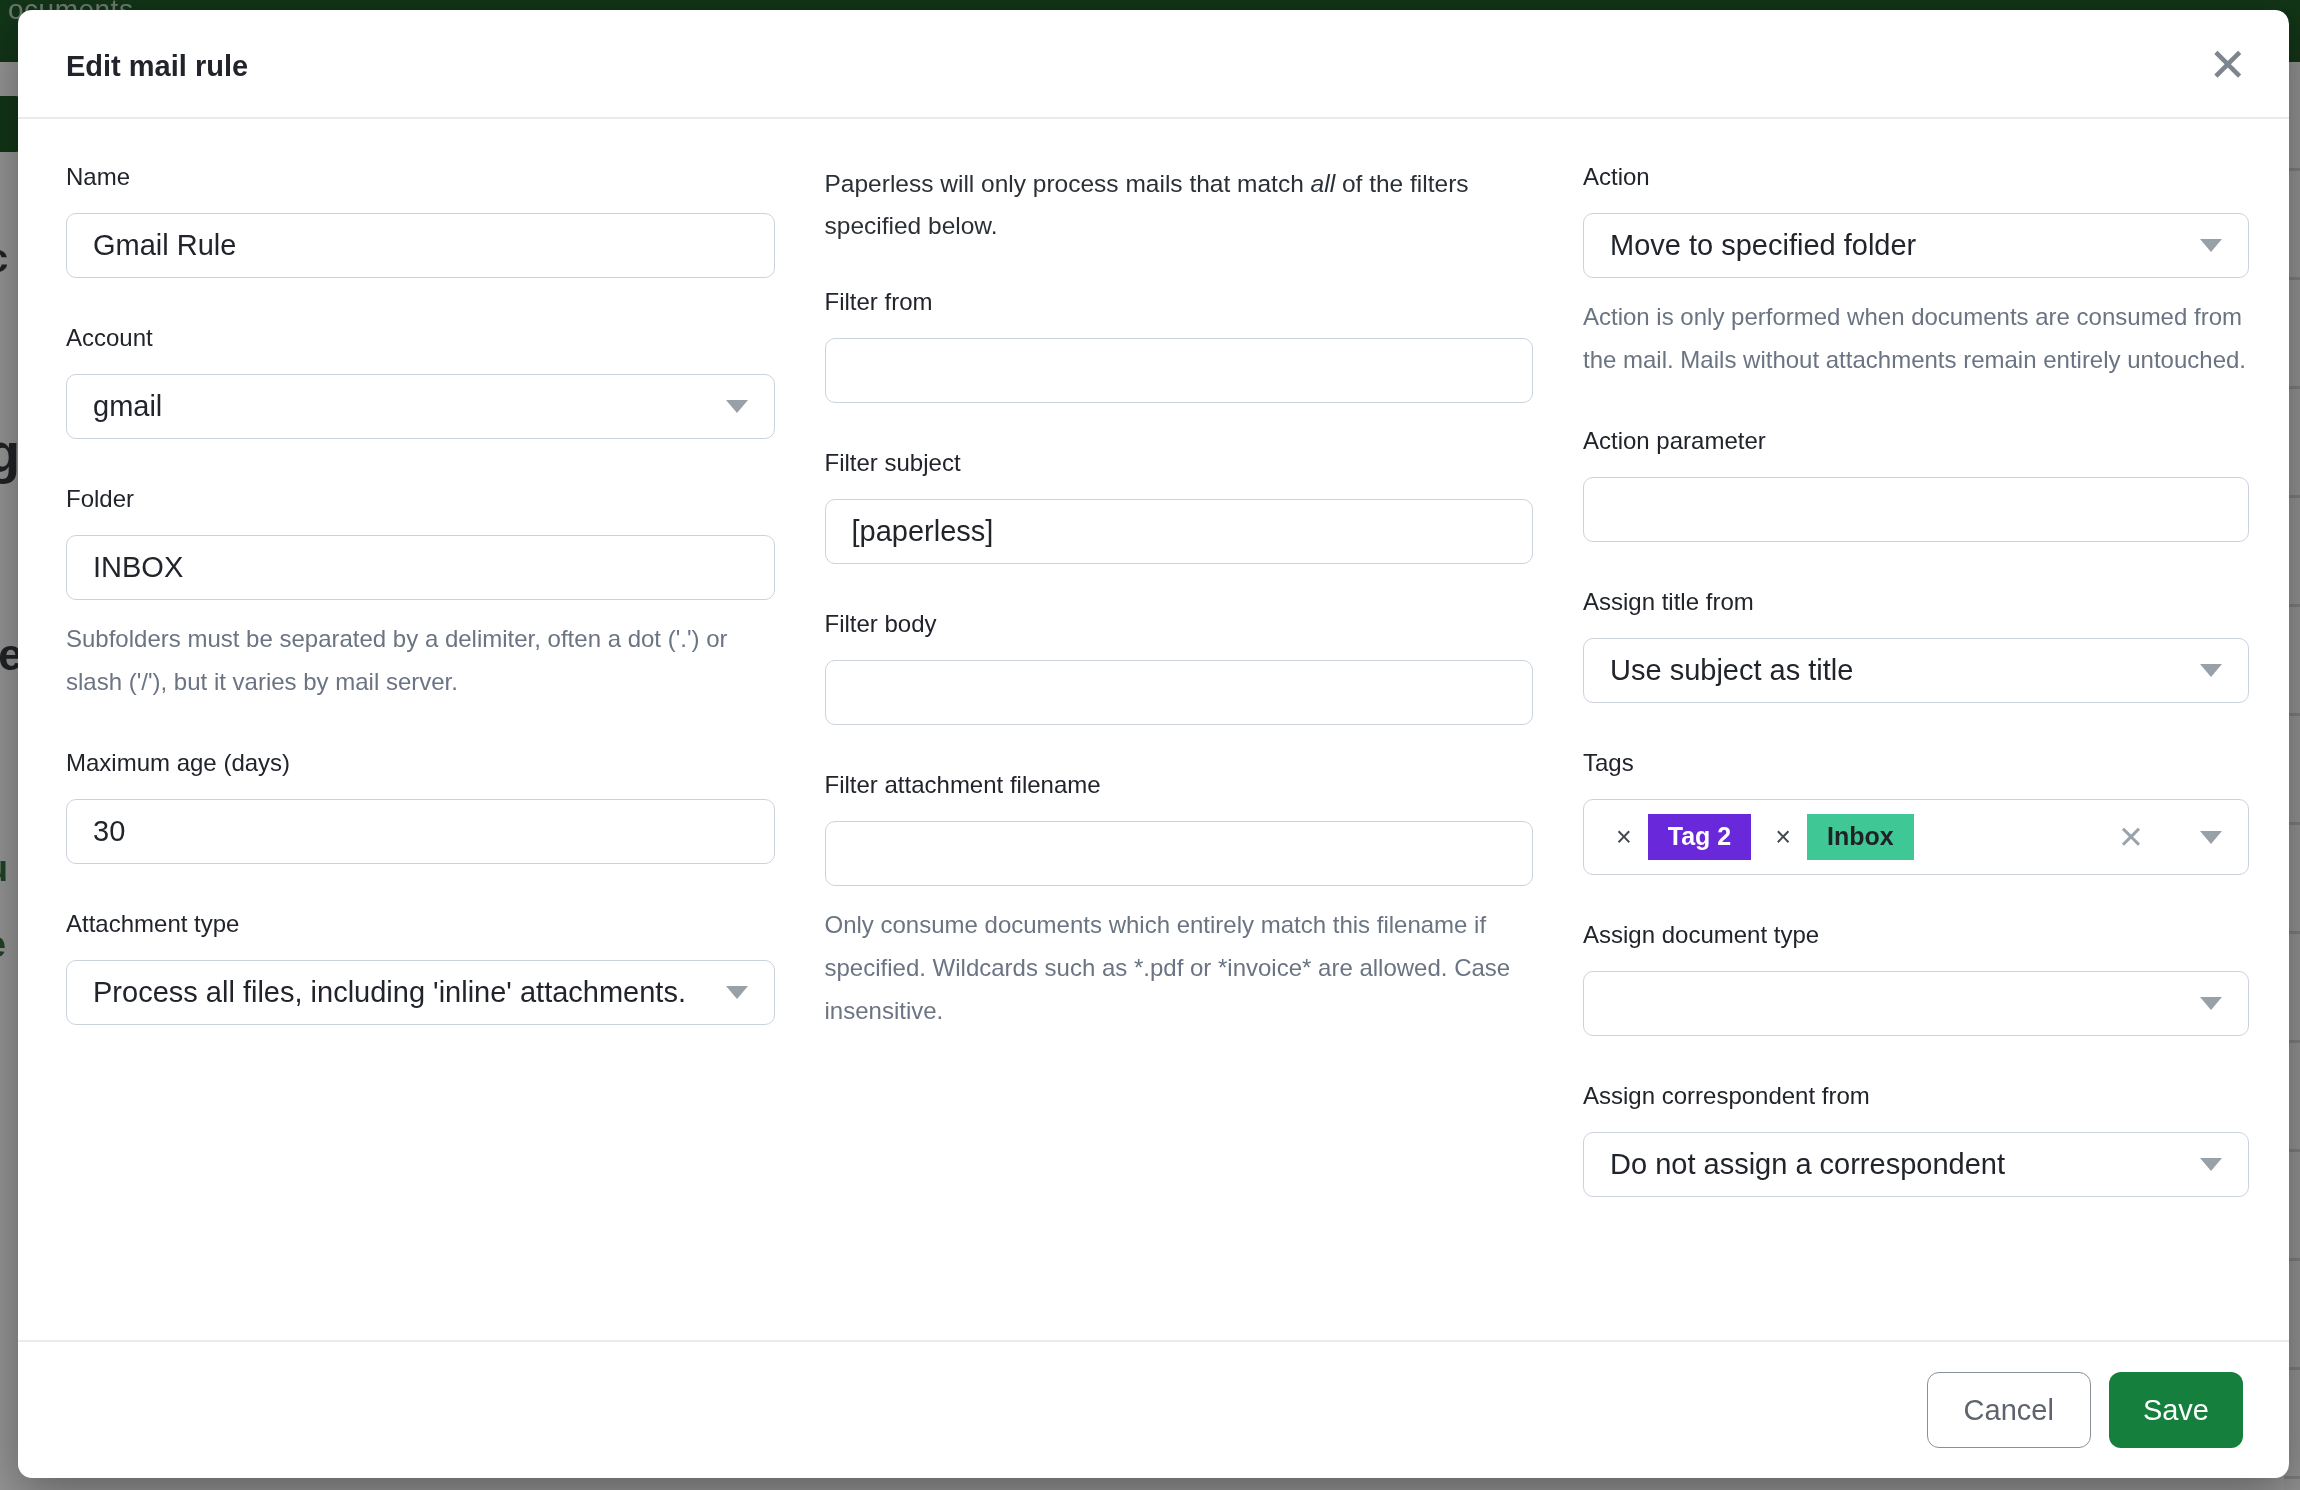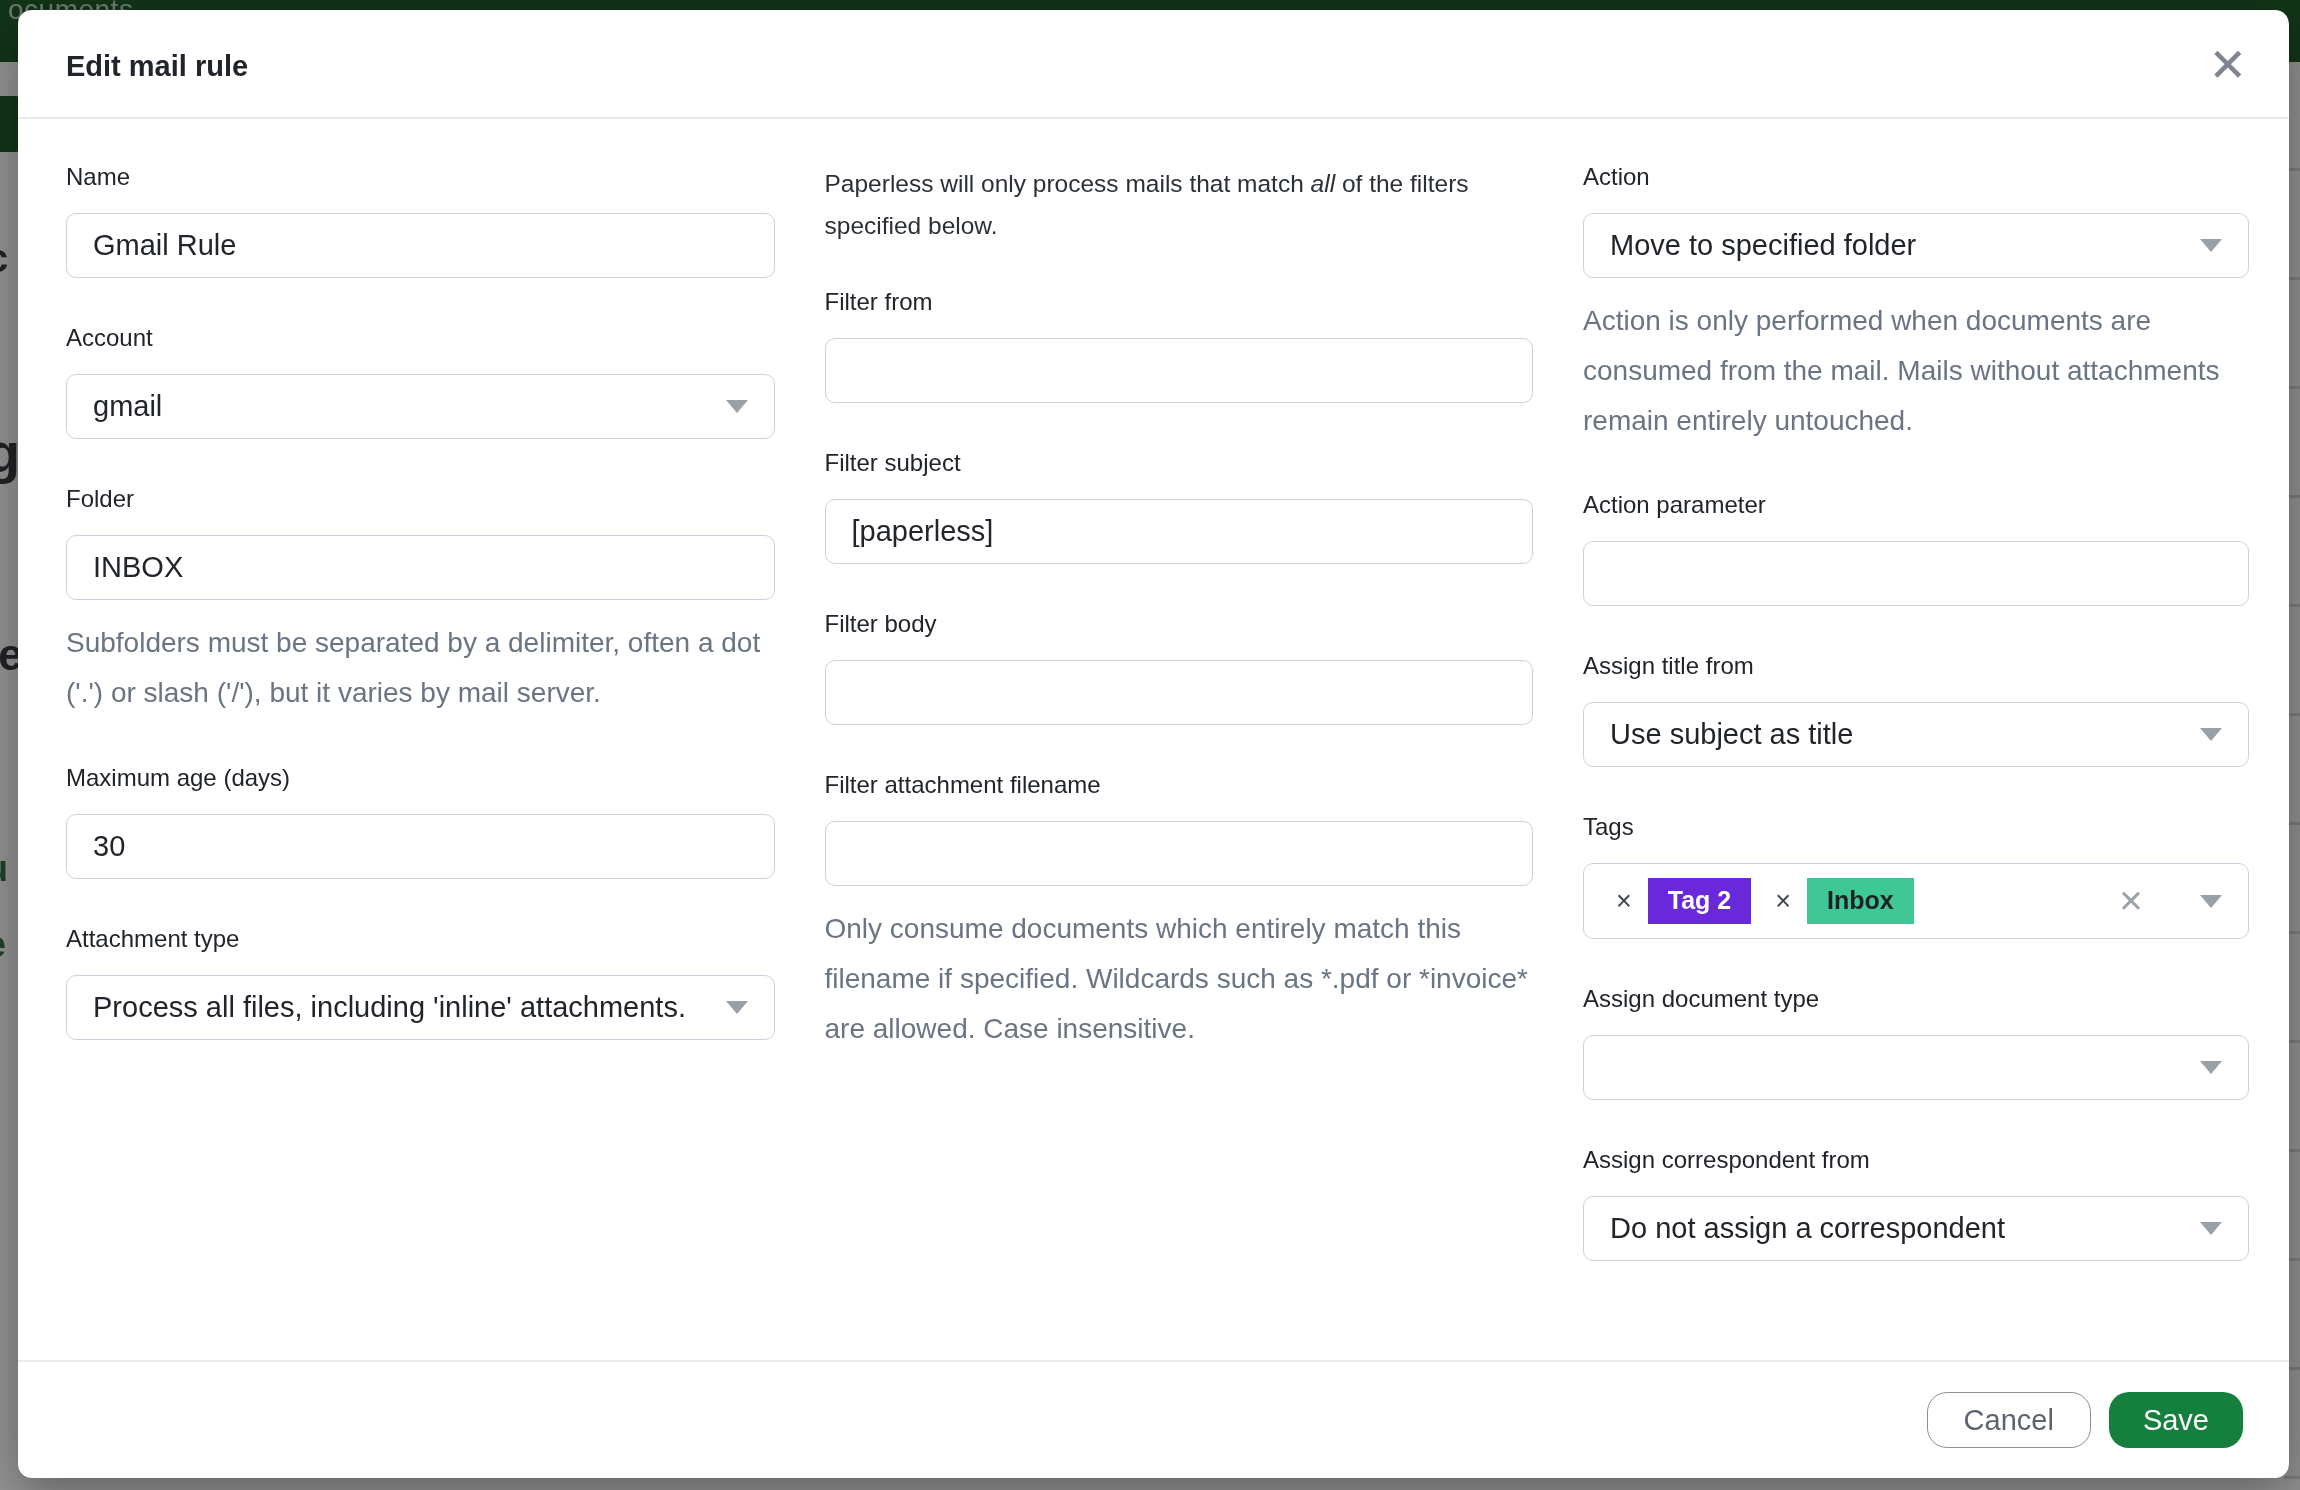--- a/index.html
+++ b/index.html
@@ -48,41 +48,41 @@
     font-family:"Liberation Sans", sans-serif;
   }
   input.control { display:block; outline:none; }
   .select { display:flex; align-items:center; justify-content:space-between; cursor:pointer; }
   .select-value { white-space:nowrap; overflow:hidden; }
   .caret {
     width:0; height:0; flex:none; margin-left:18px;
     border-left:11px solid transparent; border-right:11px solid transparent;
     border-top:13px solid #98a0a8;
   }
-  .help { font-size:28px; color:#6b7483; line-height:1.78; margin-top:18px; }
+  .help { font-size:24px; color:#6b7483; line-height:1.78; margin-top:18px; }
   .intro { font-size:24.5px; color:#2b3036; line-height:1.7; margin-bottom:42px; }
   .intro em { font-style:italic; }
 
   
   .tags-control { display:flex; align-items:center; height:76px; cursor:pointer; }
   .tag-remove { font-size:27px; color:#41474e; margin:0 16px 0 6px; cursor:pointer; line-height:1; }
   .tag-badge {
     border-radius:0; padding:7px 20px 9px 20px; font-size:25px; font-weight:bold;
     line-height:1.2; white-space:nowrap;
   }
   .tag-badge.purple { background:#6928d9; color:#ffffff; }
   .tag-badge.green  { background:#3fc795; color:#1e2227; }
   .tags-right { margin-left:auto; display:flex; align-items:center; gap:38px; }
   .tags-clear { font-size:31px; color:#9aa2ab; cursor:pointer; line-height:1; }
 
   .modal-footer {
     border-top:2px solid #e9ecef; padding:30px 46px; display:flex;
     justify-content:flex-end; align-items:center; gap:18px;
   }
-  .btn { height:56px; font-size:29px; border-radius:20px; cursor:pointer;
+  .btn { height:76px; font-size:29px; border-radius:12px; cursor:pointer;
          font-family:"Liberation Sans", sans-serif; }
   .btn-cancel { padding:0 36px; color:#5d646e; background:#fff; border:1.6px solid #8a9097; }
   .btn-save   { padding:0 34px; color:#fff; background:#15803d; border:none; }
 </style>
 </head>
 <body>
 
 <div class="page-behind">
   <div class="bg-navbar">
     <span class="bg-navbar-text">ocuments</span>

